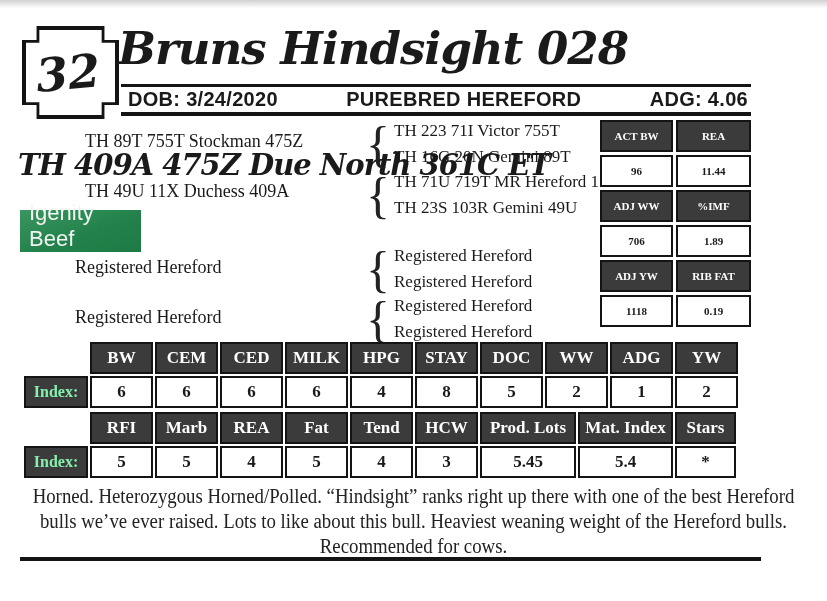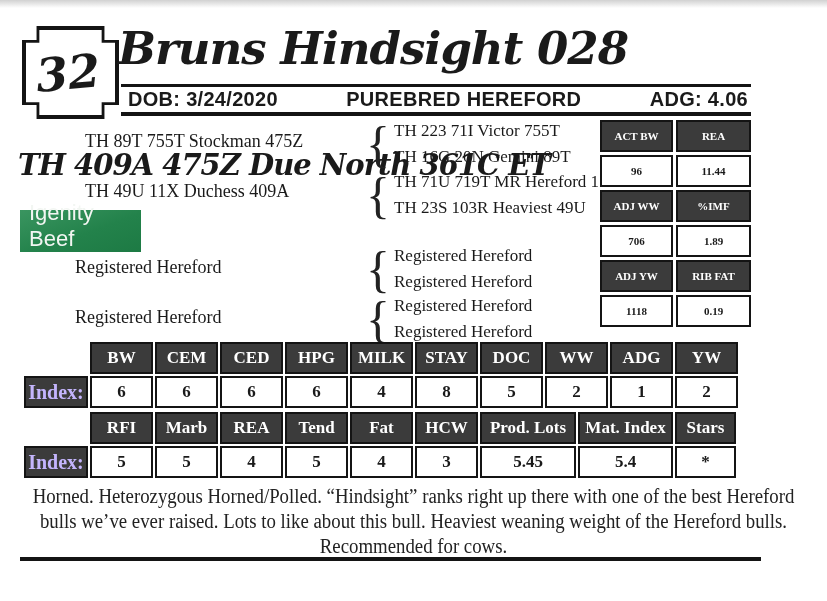--- a/index.html
+++ b/index.html
@@ -53,21 +53,21 @@
     display:flex; align-items:center; justify-content:center;
     font-weight:700; font-size:11px; background:#fff; }
   .cell.dark { background:#3b3b3b; color:#fff; border-color:#141414; }
 
   
   .itable { position:absolute; left:24px; display:grid; gap:2px; }
   .itable1 { top:342px; grid-template-columns:64px repeat(10,63px); }
   .itable2 { top:412px; grid-template-columns:64px 63px 63px 63px 63px 63px 63px 96px 95px 61px; }
   .itable .cell { height:32px; font-size:17px; }
   .itable .blank { border:none; background:transparent; }
-  .itable .ilabel { background:#3b3b3b; color:#c4b5fd; border-color:#141414; font-size:20px; }
+  .itable .ilabel { background:#3b3b3b; color:#86efac; border-color:#141414; font-size:16px; }
 
   .footnote { position:absolute; left:0; top:484px; width:827px; text-align:center;
     font-size:20px; line-height:25px; transform:scaleX(.94); color:#222; }
 </style>
 </head>
 <body>
 
 <div class="sheet">
   <div class="top-shade"></div>
 
@@ -95,21 +95,21 @@
     <span class="brace">{</span>
     <span class="gp-lines">
       <span>TH 223 71I Victor 755T</span>
       <span>TH 16G 20N Gemini 89T</span>
     </span>
   </div>
   <div class="gp" style="left:366px; top:172px;">
     <span class="brace">{</span>
     <span class="gp-lines">
       <span>TH 71U 719T MR Hereford 11X</span>
-      <span>TH 23S 103R Heaviest 49U</span>
+      <span>TH 23S 103R Gemini 49U</span>
     </span>
   </div>
 
   <div class="igenity">
     <span>Igenity Beef</span>
   </div>
 
   <div class="ped-small" style="left:75px; top:257px; width:260px;">Registered Hereford</div>
   <div class="ped-small" style="left:75px; top:307px; width:260px;">Registered Hereford</div>
 
@@ -141,22 +141,22 @@
     <div class="cell dark">RIB FAT</div>
     <div class="cell">1118</div>
     <div class="cell">0.19</div>
   </div>
 
   <div class="itable itable1">
     <div class="cell blank"></div>
     <div class="cell dark">BW</div>
     <div class="cell dark">CEM</div>
     <div class="cell dark">CED</div>
+    <div class="cell dark">MILK</div>
     <div class="cell dark">HPG</div>
-    <div class="cell dark">MILK</div>
     <div class="cell dark">STAY</div>
     <div class="cell dark">DOC</div>
     <div class="cell dark">WW</div>
     <div class="cell dark">ADG</div>
     <div class="cell dark">YW</div>
     <div class="cell ilabel">Index:</div>
     <div class="cell">6</div>
     <div class="cell">6</div>
     <div class="cell">6</div>
     <div class="cell">6</div>
@@ -166,22 +166,22 @@
     <div class="cell">2</div>
     <div class="cell">1</div>
     <div class="cell">2</div>
   </div>
 
   <div class="itable itable2">
     <div class="cell blank"></div>
     <div class="cell dark">RFI</div>
     <div class="cell dark">Marb</div>
     <div class="cell dark">REA</div>
+    <div class="cell dark">Fat</div>
     <div class="cell dark">Tend</div>
-    <div class="cell dark">Fat</div>
     <div class="cell dark">HCW</div>
     <div class="cell dark">Prod. Lots</div>
     <div class="cell dark">Mat. Index</div>
     <div class="cell dark">Stars</div>
     <div class="cell ilabel">Index:</div>
     <div class="cell">5</div>
     <div class="cell">5</div>
     <div class="cell">4</div>
     <div class="cell">5</div>
     <div class="cell">4</div>

